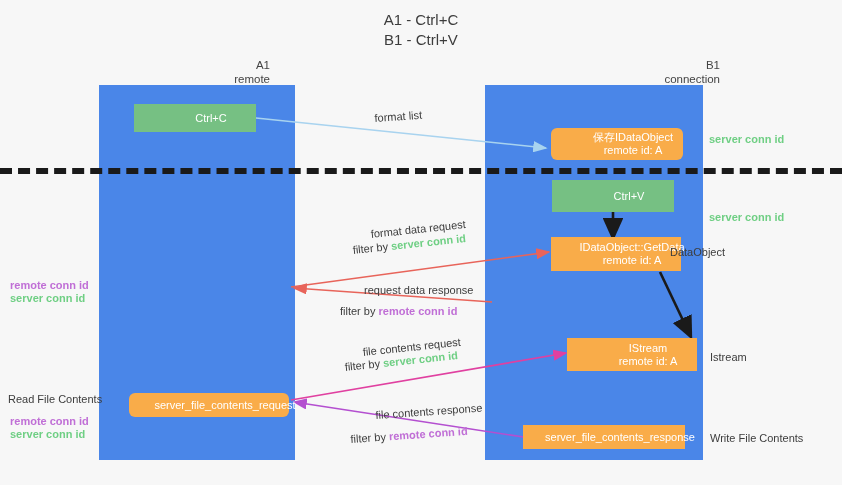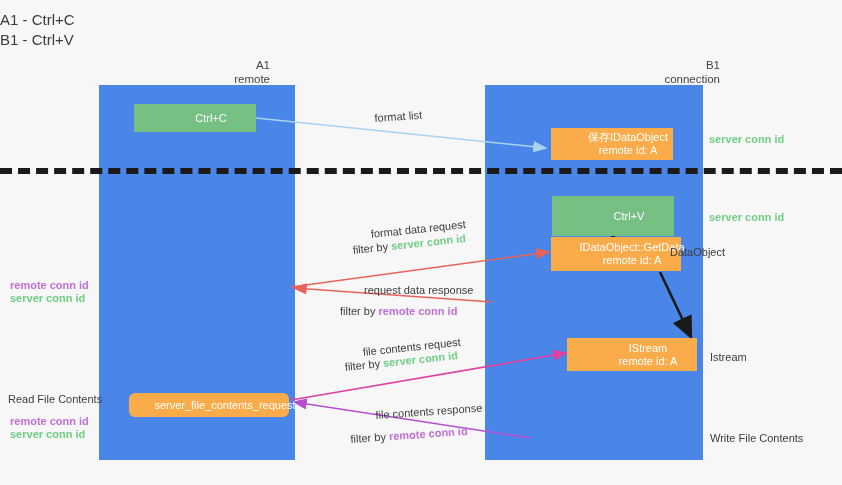--- a/index.html
+++ b/index.html
@@ -13,20 +13,21 @@
     height: 485px;
     background: #f7f7f7;
     font-family: "Liberation Sans", sans-serif;
     overflow: hidden;
   }
   .title {
     position: absolute;
     left: 0;
     top: 10px;
     width: 842px;
+    text-align: center;
     font-size: 15px;
     color: #3c3c3c;
     line-height: 20px;
     white-space: pre;
   }
   .col-head {
     position: absolute;
     text-align: right;
     font-size: 11.5px;
     color: #444444;
@@ -139,35 +140,36 @@
 
     <line x1="291" y1="400" x2="566" y2="353" stroke="#e040a0" stroke-width="1.6" marker-end="url(#ah-magenta)"></line>
 
     <line x1="530" y1="438" x2="294" y2="402" stroke="#b44fd0" stroke-width="1.6" marker-end="url(#ah-purple)"></line>
   </svg>
 
   <div class="dashline"></div>
 
   <div class="node green" style="left:134px; top:104px; width:122px; height:28px;">Ctrl+C</div>
 
-  <div class="node orange" style="left:551px; top:128px; width:122px; height:32px;">保存IDataObject
+  <div class="node orange" style="left:551px; top:128px; width:132px; height:32px;border-radius:6px;">保存IDataObject
 remote id: A</div>
 
-  <div class="node green" style="left:552px; top:196px; width:122px; height:40px;">Ctrl+V</div>
+  <div class="node green" style="left:552px; top:180px; width:122px; height:32px;">Ctrl+V</div>
 
   <div class="node orange" style="left:551px; top:237px; width:130px; height:34px;">IDataObject::GetData
 remote id: A</div>
 
   <div class="node orange" style="left:567px; top:338px; width:130px; height:33px;">IStream
 remote id: A</div>
 
 
 
   <div class="node orange" style="left:129px; top:393px; width:160px; height:24px;border-radius:6px;">server_file_contents_request</div>
 
+  <div class="node orange" style="left:523px; top:425px; width:162px; height:24px;">server_file_contents_response</div>
 
   <div class="edge-label" style="left:374px; top:111px; transform: rotate(-4deg);">format list</div>
 
   <div class="edge-label" style="left:370px; top:227px; transform: rotate(-6deg);">format data request</div>
   <div class="edge-label" style="left:352px; top:243px; transform: rotate(-6deg);"><span>filter by </span><b class="green">server conn id</b></div>
 
   <div class="edge-label" style="left:364px; top:283px;">request data response</div>
   <div class="edge-label" style="left:340px; top:304px;"><span>filter by </span><b class="purple">remote conn id</b></div>
 
   <div class="edge-label" style="left:362px; top:345px; transform: rotate(-6deg);">file contents request</div>

